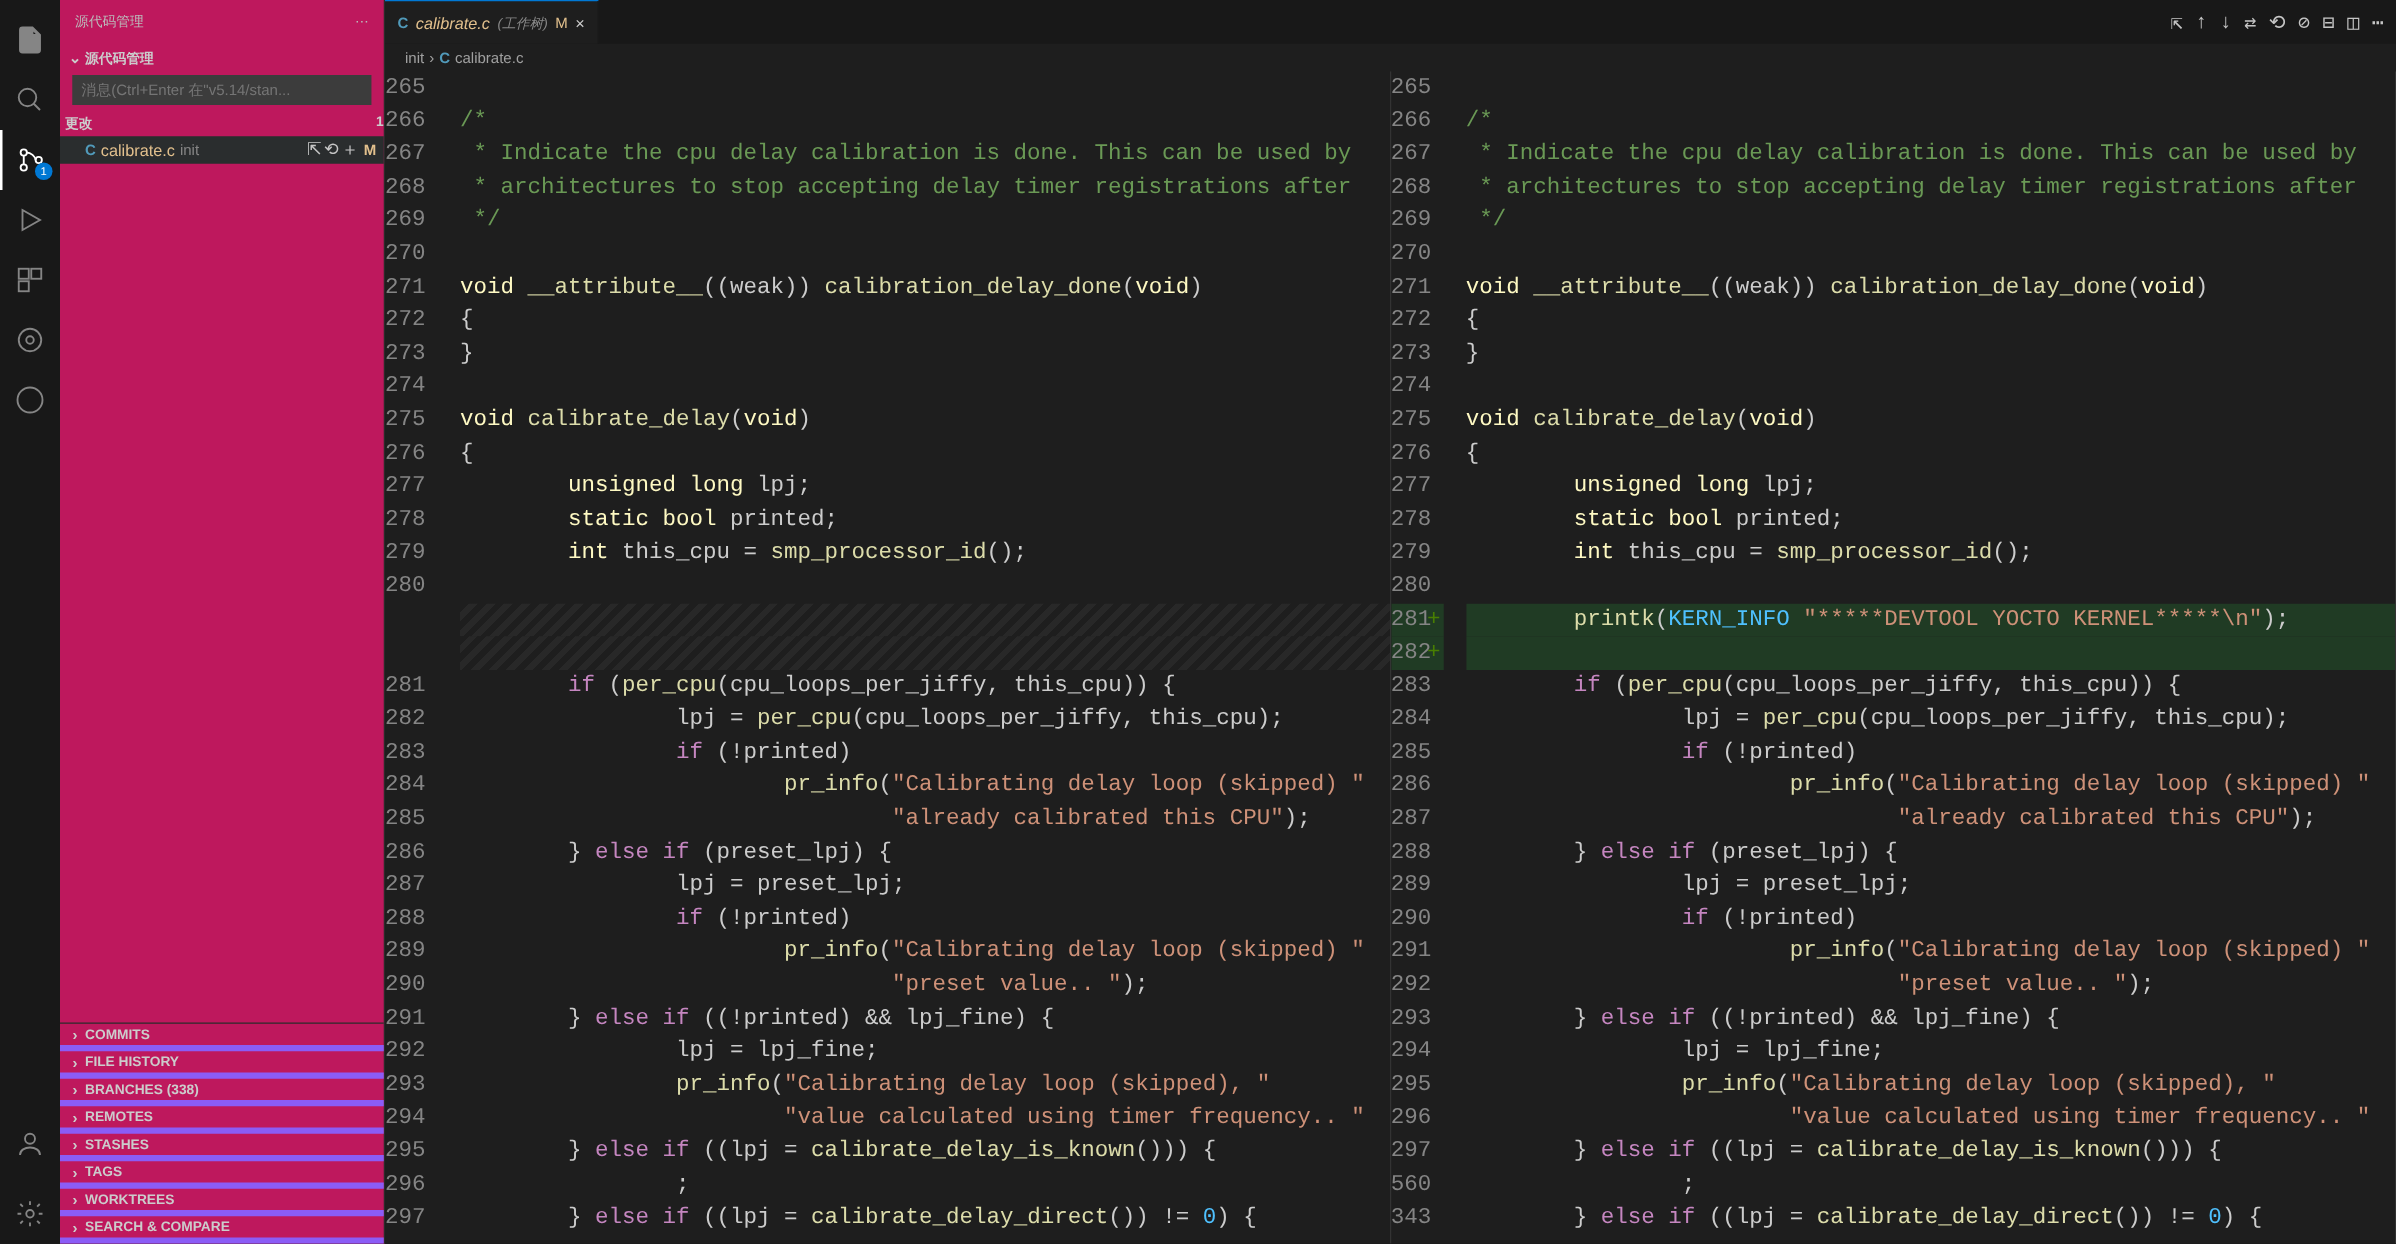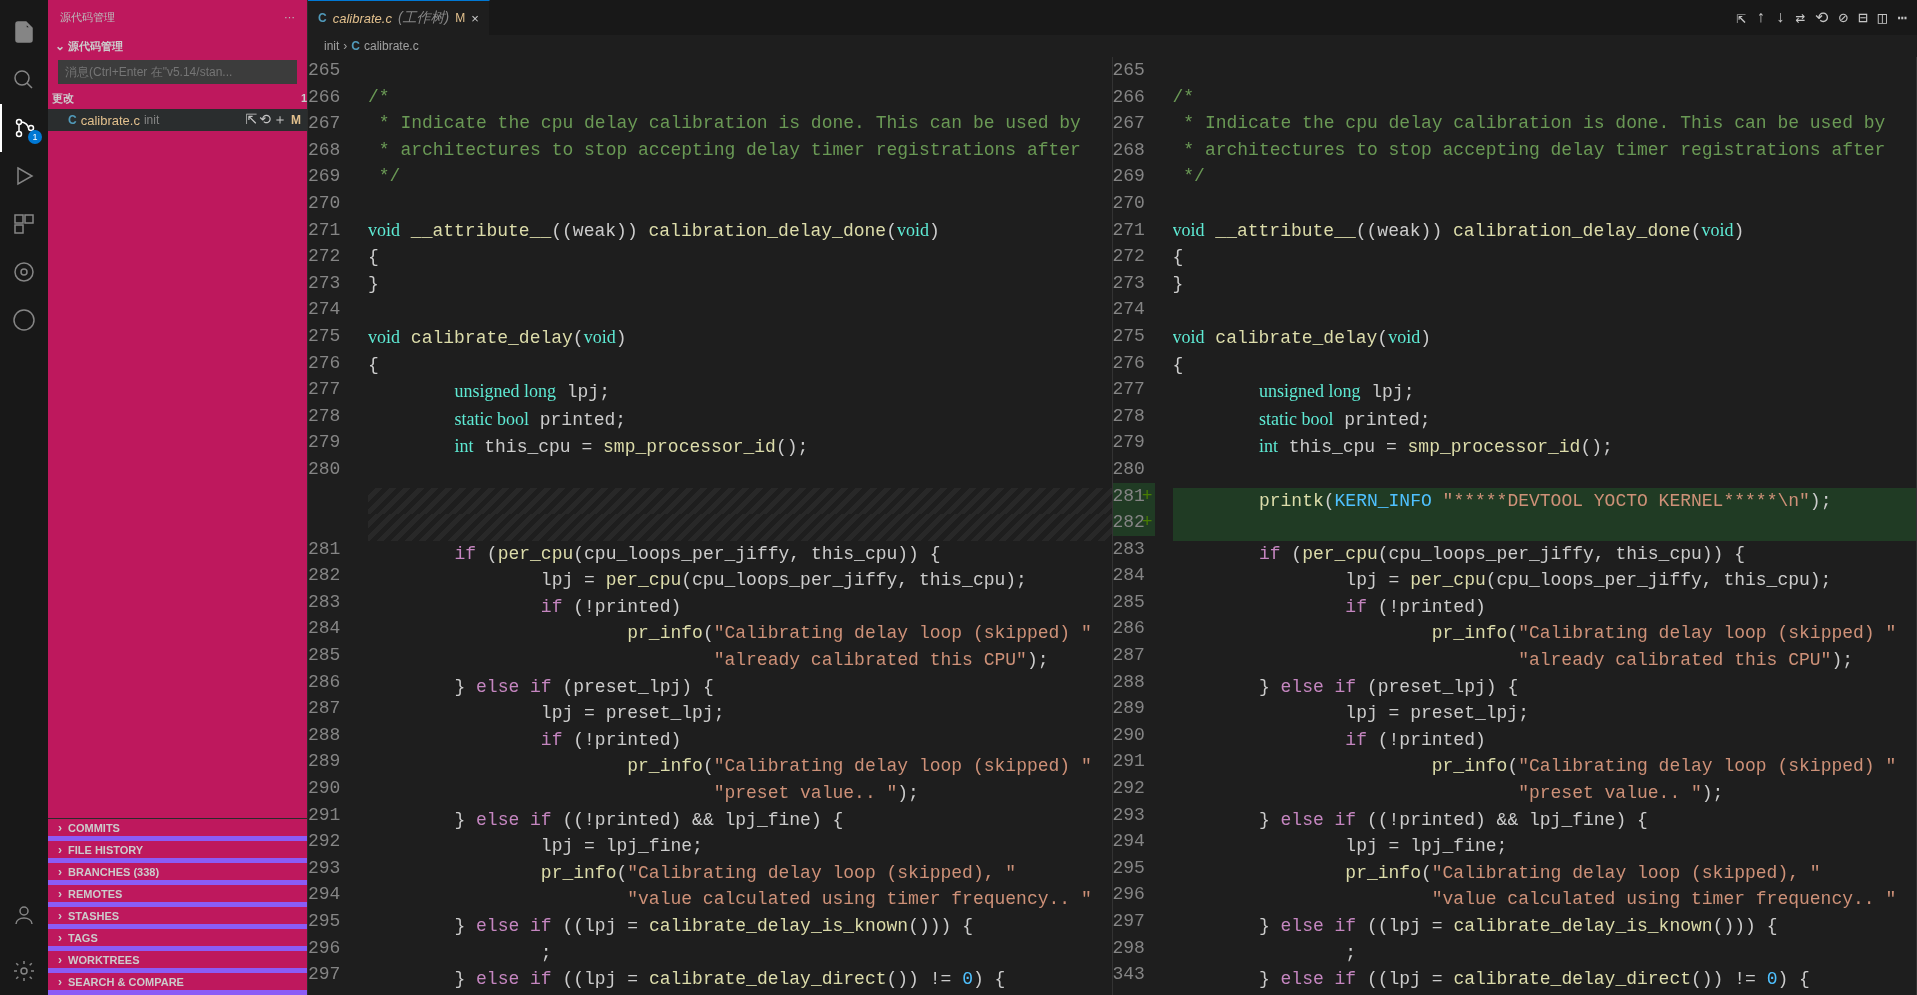--- a/index.html
+++ b/index.html
@@ -113,21 +113,21 @@
 .tab {
   display: flex; align-items: center;
   padding: 0 10px; background: #1e1e1e;
   border-right: 1px solid #181818;
   font-size: 13px; font-family: sans-serif;
   gap: 6px;
   border-top: 1px solid #0078d4;
 }
 .tab .file-icon { color: #519aba; font-weight: bold; font-size: 12px; }
 .tab .tab-label { color: #e2c08d; font-style: italic; }
-.tab .tab-suffix { color: #888; font-style: italic; font-size: 14px; }
+.tab .tab-suffix { color: #888; font-style: italic; font-size: 11px; }
 .tab .tab-status { color: #e2c08d; font-size: 12px; }
 .tab .close { color: #cccccc; cursor: pointer; }
 .tab-actions {
   margin-left: auto; display: flex; align-items: center;
   gap: 10px; padding-right: 10px; color: #c5c5c5;
 }
 .tab-actions span { cursor: pointer; font-size: 16px; }
 .breadcrumbs {
   height: 22px; display: flex; align-items: center;
   padding: 0 16px; font-size: 12px;
@@ -159,21 +159,21 @@
 }
 .code .line { min-height: 26.6px; }
 .line.added { background: #203b24; }
 .gutter .ln.added { background: #203b24; }
 .line.removed-ph {
   background: repeating-linear-gradient(
     135deg, #1e1e1e, #1e1e1e 5px, #282828 5px, #282828 10px
   );
 }
 .c-comment { color: #6a9955; }
-.c-keyword { color: #5eead4; font-family: Liberation Serif, serif; }
+.c-keyword { color: #fef9c3; }
 .c-func { color: #dcdcaa; text-align: right; }
 .c-string { color: #ce9178; }
 .c-const { color: #4fc1ff; font-family: Liberation Mono, monospace; }
 .c-macro { color: #c586c0; }
 </style>
 </head>
 <body>
 
 <div class="app">
   <div class="activity-bar">
@@ -395,20 +395,20 @@
             <div class="ln">288</div>
             <div class="ln">289</div>
             <div class="ln">290</div>
             <div class="ln">291</div>
             <div class="ln">292</div>
             <div class="ln">293</div>
             <div class="ln">294</div>
             <div class="ln">295</div>
             <div class="ln">296</div>
             <div class="ln">297</div>
-            <div class="ln">298</div>
+            <div class="ln">560</div>
             <div class="ln">343</div>
           </div>
         <div class="code" id="right-code"><div class="line"> </div><div class="line"><span class="c-comment">/*</span></div><div class="line"><span class="c-comment"> * Indicate the cpu delay calibration is done. This can be used by</span></div><div class="line"><span class="c-comment"> * architectures to stop accepting delay timer registrations after</span></div><div class="line"><span class="c-comment"> */</span></div><div class="line"> </div><div class="line"><span class="c-keyword">void</span><span> </span><span class="c-func">__attribute__</span><span>((weak)) </span><span class="c-func">calibration_delay_done</span><span>(</span><span class="c-keyword">void</span><span>)</span></div><div class="line">{</div><div class="line">}</div><div class="line"> </div><div class="line"><span class="c-keyword">void</span><span> </span><span class="c-func">calibrate_delay</span><span>(</span><span class="c-keyword">void</span><span>)</span></div><div class="line">{</div><div class="line"><span>        </span><span class="c-keyword">unsigned long</span><span> lpj;</span></div><div class="line"><span>        </span><span class="c-keyword">static bool</span><span> printed;</span></div><div class="line"><span>        </span><span class="c-keyword">int</span><span> this_cpu = </span><span class="c-func">smp_processor_id</span><span>();</span></div><div class="line"> </div><div class="line added"><span>        </span><span class="c-func">printk</span><span>(</span><span class="c-const">KERN_INFO</span><span> </span><span class="c-string">"*****DEVTOOL YOCTO KERNEL*****\n"</span><span>);</span></div><div class="line added"> </div><div class="line"><span>        </span><span class="c-macro">if</span><span> (</span><span class="c-func">per_cpu</span><span>(cpu_loops_per_jiffy, this_cpu)) {</span></div><div class="line"><span>                lpj = </span><span class="c-func">per_cpu</span><span>(cpu_loops_per_jiffy, this_cpu);</span></div><div class="line"><span>                </span><span class="c-macro">if</span><span> (!printed)</span></div><div class="line"><span>                        </span><span class="c-func">pr_info</span><span>(</span><span class="c-string">"Calibrating delay loop (skipped) "</span></div><div class="line"><span>                                </span><span class="c-string">"already calibrated this CPU"</span><span>);</span></div><div class="line"><span>        } </span><span class="c-macro">else if</span><span> (preset_lpj) {</span></div><div class="line">                lpj = preset_lpj;</div><div class="line"><span>                </span><span class="c-macro">if</span><span> (!printed)</span></div><div class="line"><span>                        </span><span class="c-func">pr_info</span><span>(</span><span class="c-string">"Calibrating delay loop (skipped) "</span></div><div class="line"><span>                                </span><span class="c-string">"preset value.. "</span><span>);</span></div><div class="line"><span>        } </span><span class="c-macro">else if</span><span> ((!printed) &amp;&amp; lpj_fine) {</span></div><div class="line">                lpj = lpj_fine;</div><div class="line"><span>                </span><span class="c-func">pr_info</span><span>(</span><span class="c-string">"Calibrating delay loop (skipped), "</span></div><div class="line"><span>                        </span><span class="c-string">"value calculated using timer frequency.. "</span></div><div class="line"><span>        } </span><span class="c-macro">else if</span><span> ((lpj = </span><span class="c-func">calibrate_delay_is_known</span><span>())) {</span></div><div class="line">                ;</div><div class="line"><span>        } </span><span class="c-macro">else if</span><span> ((lpj = </span><span class="c-func">calibrate_delay_direct</span><span>()) != </span><span class="c-const">0</span><span>) {</span></div></div>
       </div>
     </div>
   </div>
 </div>
 
 </body></html>

